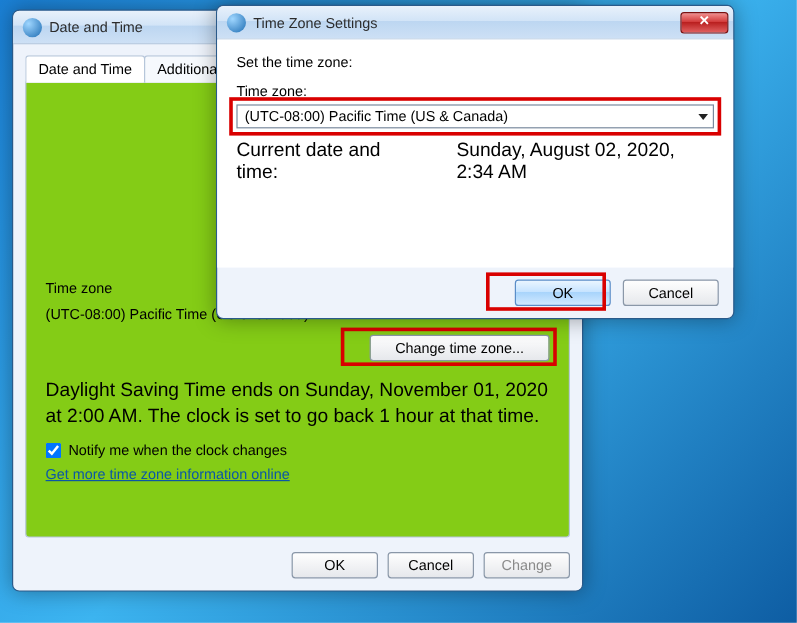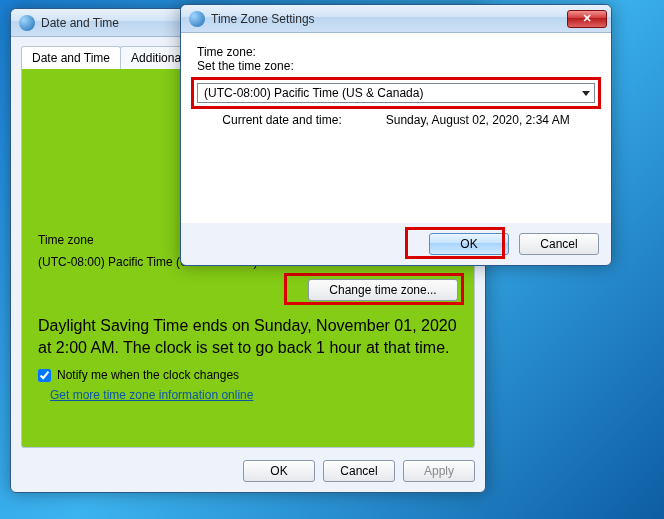--- a/index.html
+++ b/index.html
@@ -107,34 +107,34 @@
   }
   .btn.primary {
     background: linear-gradient(to bottom,#eaf5ff,#c7e4ff 45%,#a6d3fb 46%,#d1e9ff);
     border-color: #5a8dc8;
   }
   .btn.disabled { color:#8a8a8a; cursor: default; }
   .red-box { position: absolute; border: 3px solid #d90000; pointer-events: none; }
   .para { font-size: 16px; line-height: 1.35; margin: 14px 0 10px; }
   .chk-row { display: flex; align-items: center; gap: 6px; font-size: 12px; margin: 4px 0; }
   .chk-row input { margin:0; }
-  .link { color:#0b57a6; text-decoration: underline; font-size:12px; display:block; margin: 6px 12px 2px; cursor:pointer;}
+  .link { color:#0b57a6; text-decoration: underline; font-size:12px; display:block; margin: 6px 0 2px; cursor:pointer;}
   .bottom-buttons { display:flex; gap:8px; justify-content:flex-end; padding-top:4px;}
   
   #tz-window { left: 180px; top: 4px; width: 432px; z-index: 20; }
   #dt-window { left: 10px; top: 8px; width: 476px; }
   .modal-body { padding: 12px 16px 12px; background:#fff; font-size:12px; min-height: 190px;}
   .dropdown {
     display:flex; align-items:center; justify-content:space-between;
     border:1px solid #7a8a9e; background:#fff;
     padding:2px 4px 2px 6px; font-size:12px; cursor:pointer;
     width:100%;
   }
   .dropdown .arrow { width:0;height:0;border-left:4px solid transparent;border-right:4px solid transparent;border-top:5px solid #222;}
-  .row { display:flex; gap:44px; margin:10px 0 14px; font-size:12px;justify-content:center;}
+  .row { display:flex; gap:44px; margin:10px 0 14px; font-size:16px;justify-content:center;}
   .modal-buttons { display:flex; gap:10px; justify-content:flex-end; padding:10px 12px; }
 </style>
 </head>
 <body>
 
 <div class="window" id="dt-window">
   <div class="titlebar">
     <div class="title-icn"></div>
     <div class="title">Date and Time</div>
   </div>
@@ -179,34 +179,34 @@
         <input type="checkbox" checked="" style="">
         <span>Notify me when the clock changes</span>
       </label>
 
       <a class="link">Get more time zone information online</a>
     </div>
 
     <div class="bottom-buttons" style="margin-top:8px;">
       <span class="btn">OK</span>
       <span class="btn">Cancel</span>
-      <span class="btn disabled">Apply</span>
+      <span class="btn disabled">Change</span>
     </div>
   </div>
 </div>
 
 <div class="window" id="tz-window">
   <div class="titlebar">
     <div class="title-icn"></div>
     <div class="title">Time Zone Settings</div>
     <div class="close-btn">✕</div>
   </div>
   <div class="modal-body" style="position:relative;">
+    <div style="margin-bottom:10px;">Set the time zone:</div>
     <div>Time zone:</div>
-    <div style="margin-bottom:10px;">Set the time zone:</div>
 
     <div style="position:relative; margin:4px 0 8px;">
       <div class="dropdown">
         <span>(UTC-08:00) Pacific Time (US &amp; Canada)</span>
         <span class="arrow"></span>
       </div>
       <div class="red-box" style="left:-6px; top:-6px; right:-6px; height:32px;"></div>
     </div>
 
 

